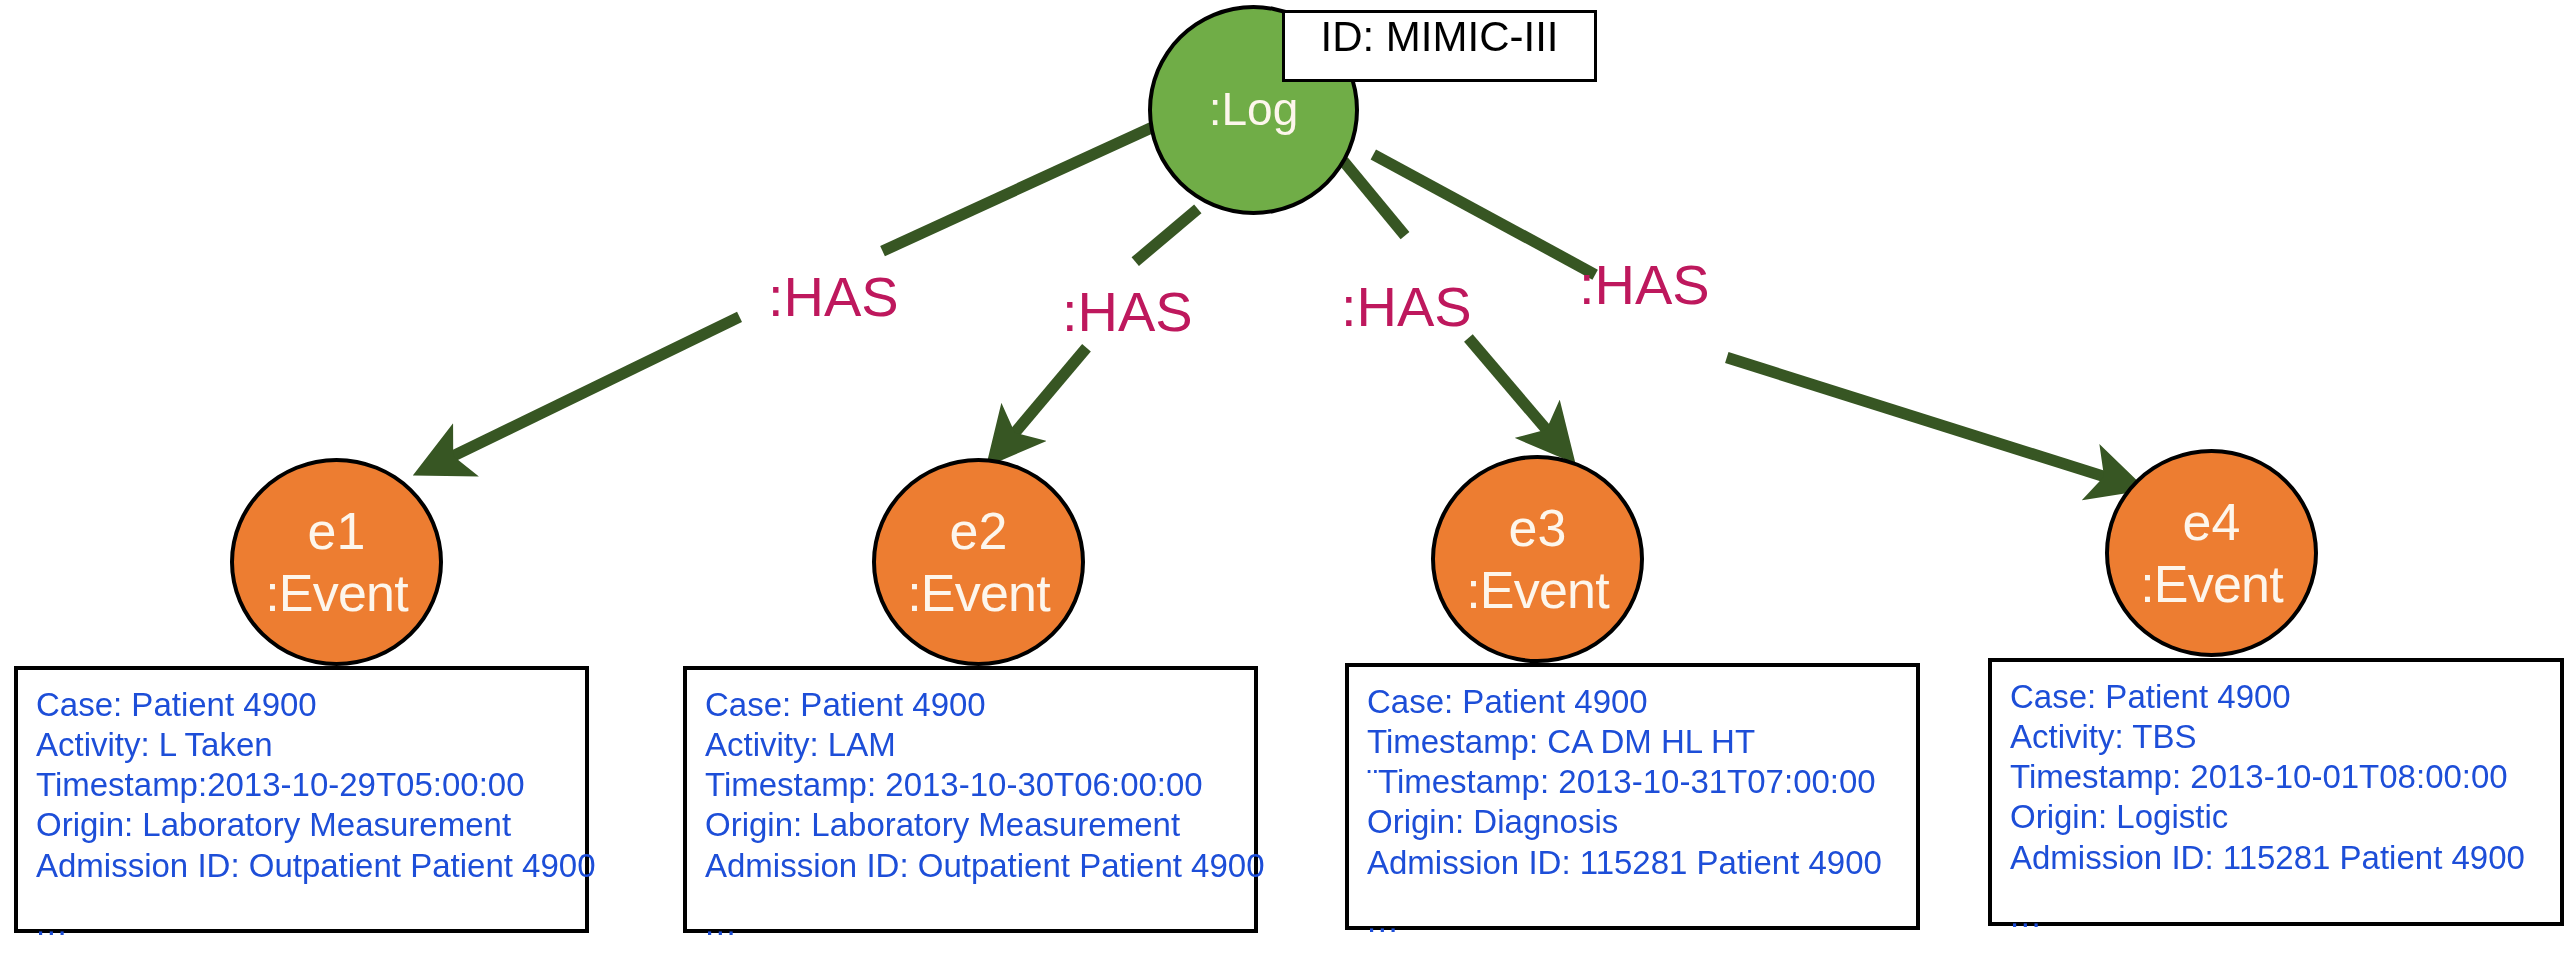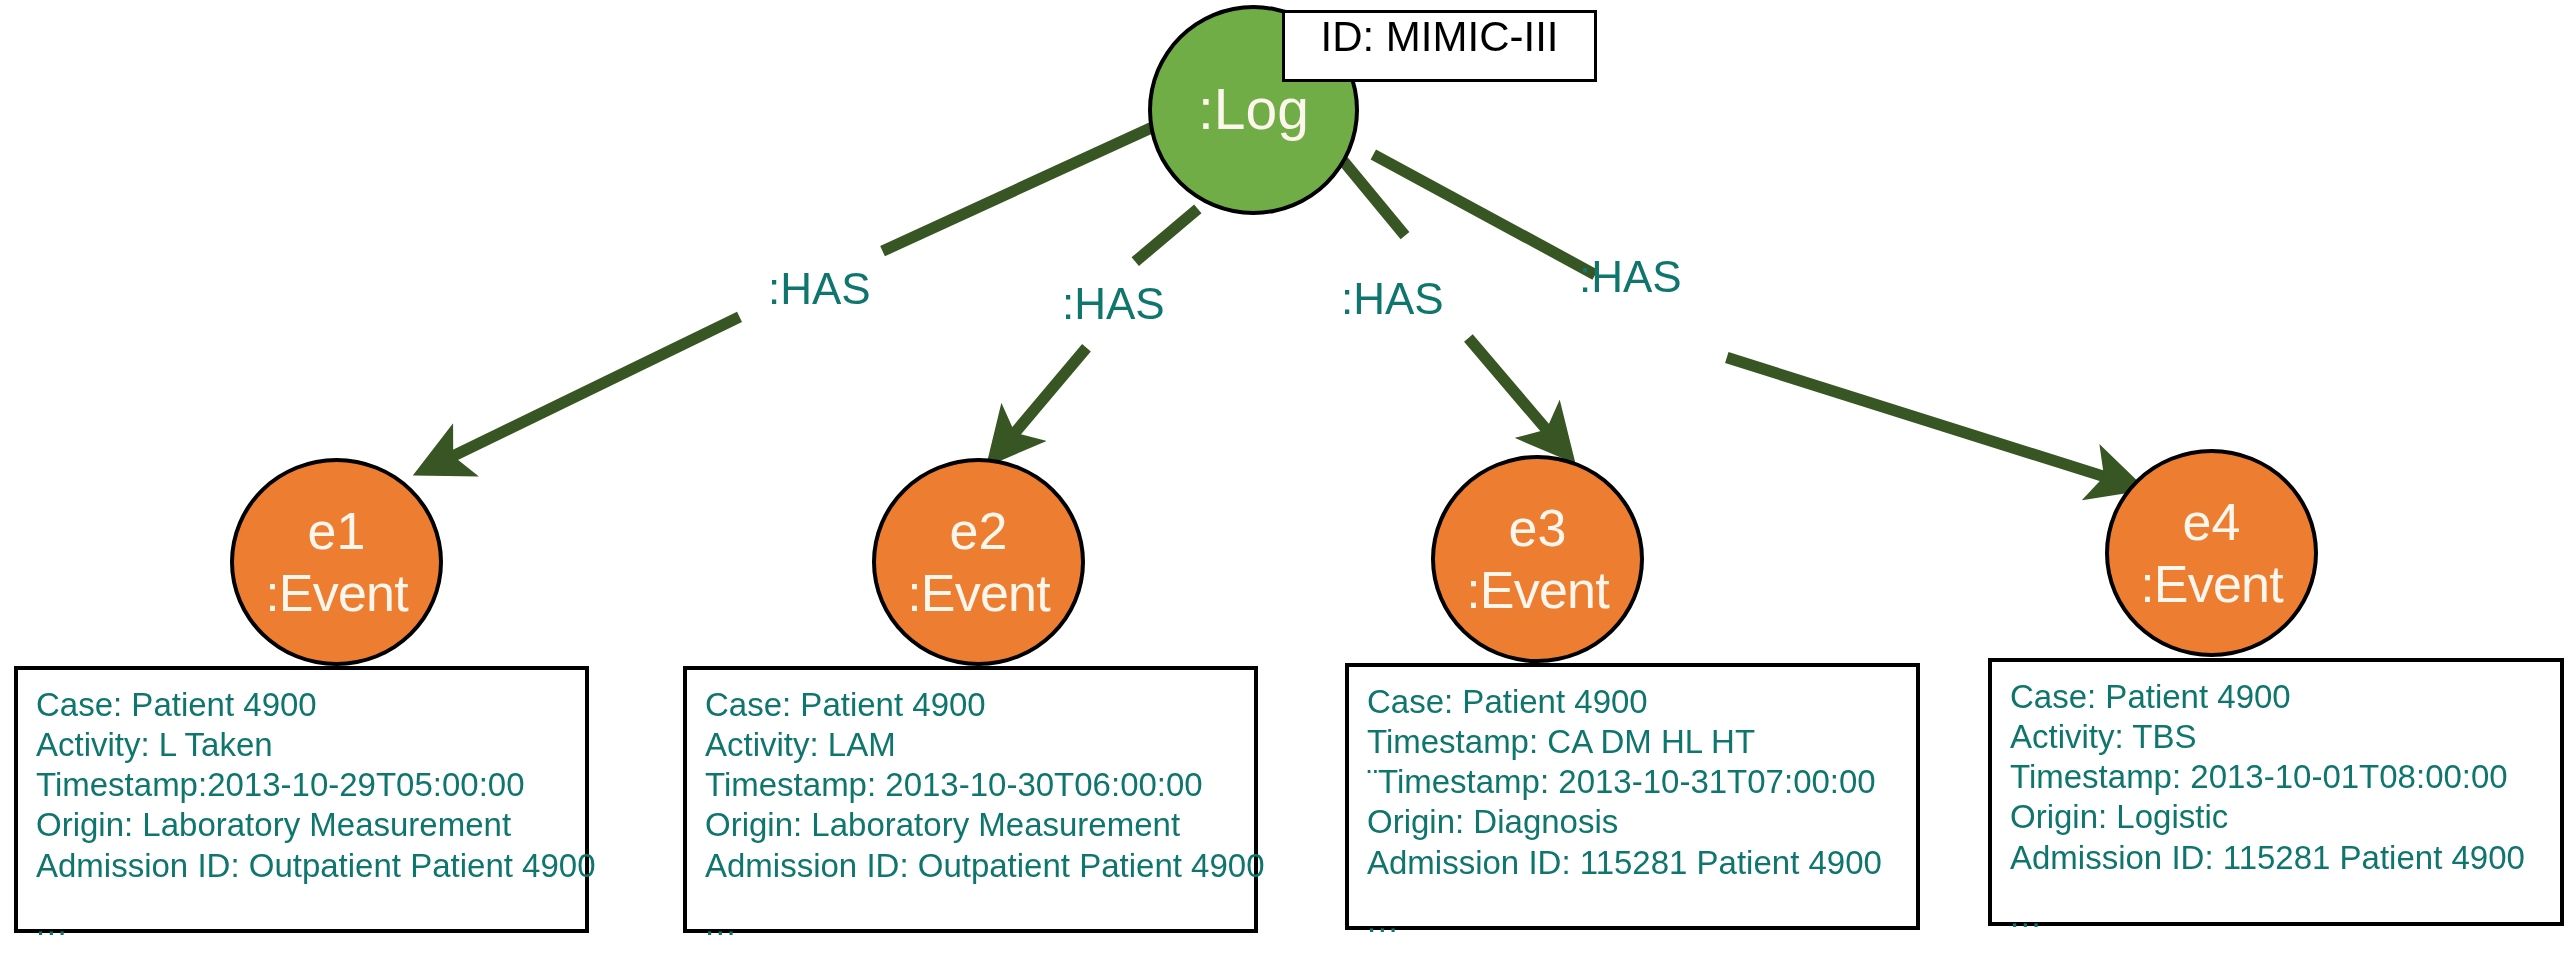--- a/index.html
+++ b/index.html
@@ -40,21 +40,21 @@
     color: #FDF6EC;
     line-height: 1.12;
     white-space: nowrap;
   }
   .node-log {
     background: #70AD47;
     left: 1148px;
     top: 4.9px;
     width: 211px;
     height: 210px;
-    font-size: 57px;
+    font-size: 46px;
   }
   .node-event {
     background: #ED7D31;
     width: 213px;
     height: 208px;
     font-size: 52px;
   }
   .node-event .ev-id { margin-bottom: 3.3px; }
   .node-event .ev-type { letter-spacing: -0.8px; }
 
@@ -81,39 +81,39 @@
     white-space: nowrap;
   }
 
   .prop-box {
     position: absolute;
     background: #ffffff;
     border: 4.1px solid #000000;
     box-sizing: border-box;
     padding: 14.6px 0 11.4px 18px;
     font-size: 33px;
-    color: #0f766e;
+    color: #1d4ed8;
     line-height: 1.22;
     white-space: nowrap;
   }
   .prop-box .ellipsis {
     margin-top: 18px;
     letter-spacing: 1.6px;
   }
 
   #prop-1 { left: 14px;   top: 666px; width: 575px;  height: 267px; }
   #prop-2 { left: 683px;  top: 666px; width: 575px;  height: 267px; }
   #prop-3 { left: 1345px; top: 663px; width: 575px;  height: 267px; }
   #prop-4 { left: 1988px; top: 658px; width: 576px;  height: 268px; }
 
   
   .edge-label {
     position: absolute;
-    font-size: 44px;
-    color: #0f766e;
+    font-size: 56px;
+    color: #be185d;
     white-space: nowrap;
   }
   #has-1 { left: 768px;  top: 264px; }
   #has-2 { left: 1062px; top: 279px; }
   #has-3 { left: 1341px; top: 274px; }
   #has-4 { left: 1579px; top: 252px; }
 </style>
 </head>
 <body>
 

